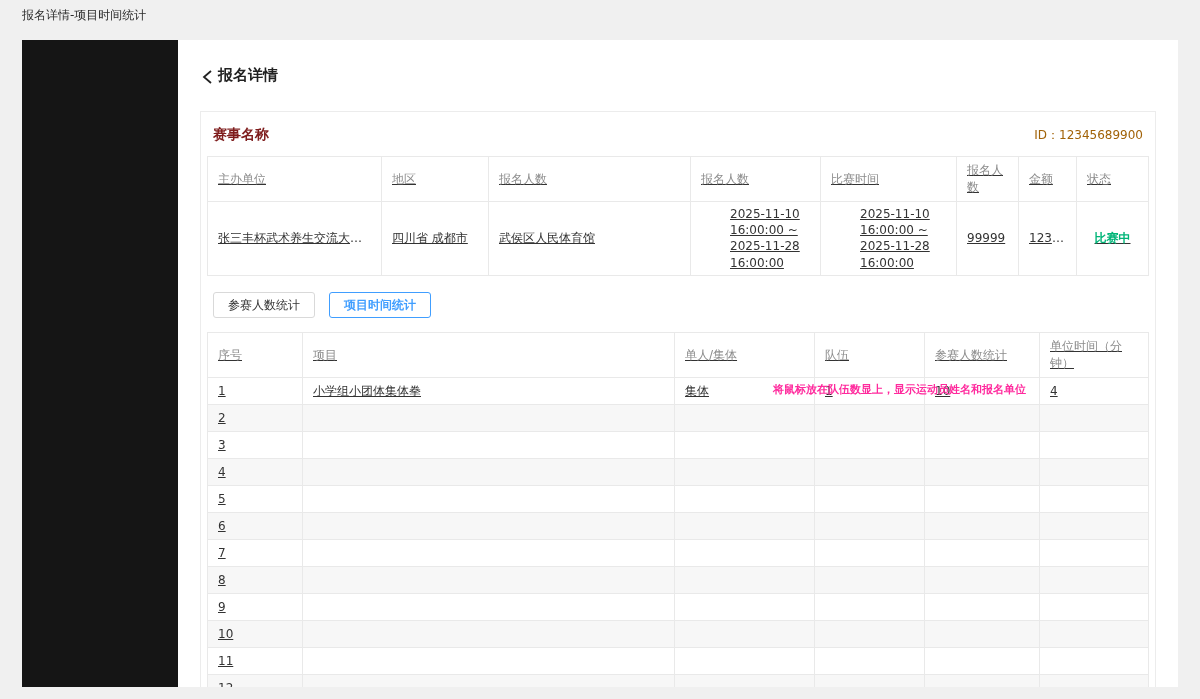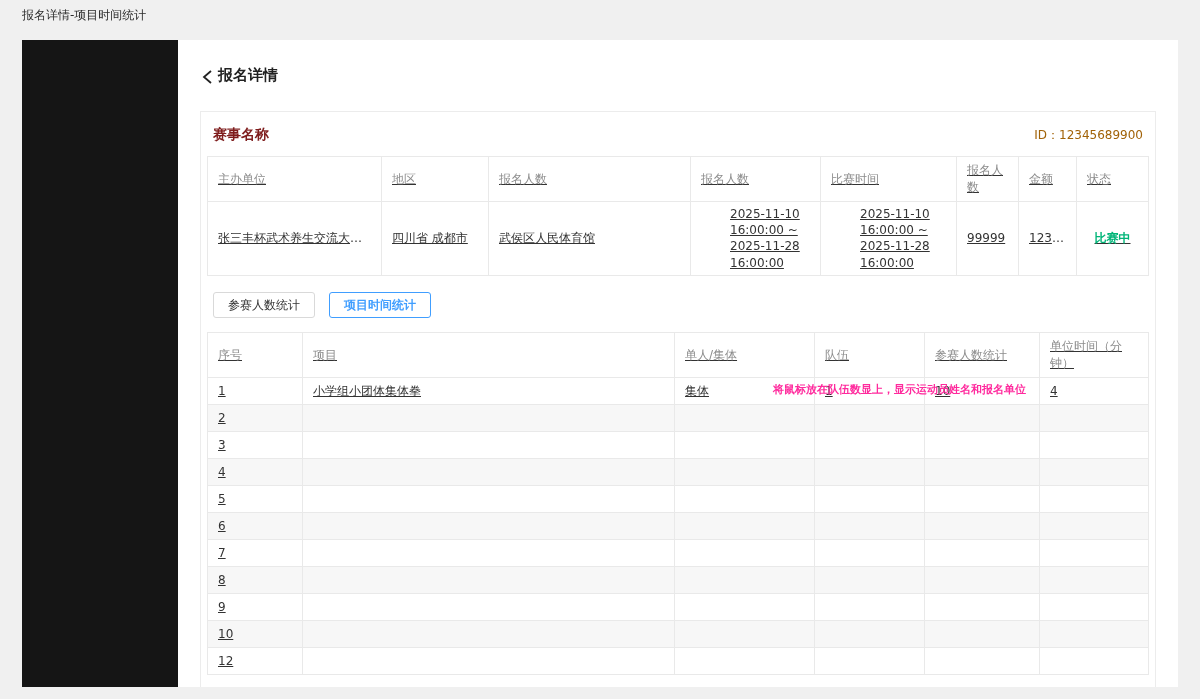--- a/index.html
+++ b/index.html
@@ -239,20 +239,28 @@
 
               <tr>
                 <td>10</td>
                 <td></td>
                 <td></td>
                 <td></td>
                 <td></td>
                 <td></td>
               </tr>
 
+              <tr>
+                <td>11</td>
+                <td></td>
+                <td></td>
+                <td></td>
+                <td></td>
+                <td></td>
+              </tr>
 
               <tr>
                 <td>12</td>
                 <td></td>
                 <td></td>
                 <td></td>
                 <td></td>
                 <td></td>
               </tr>
 

